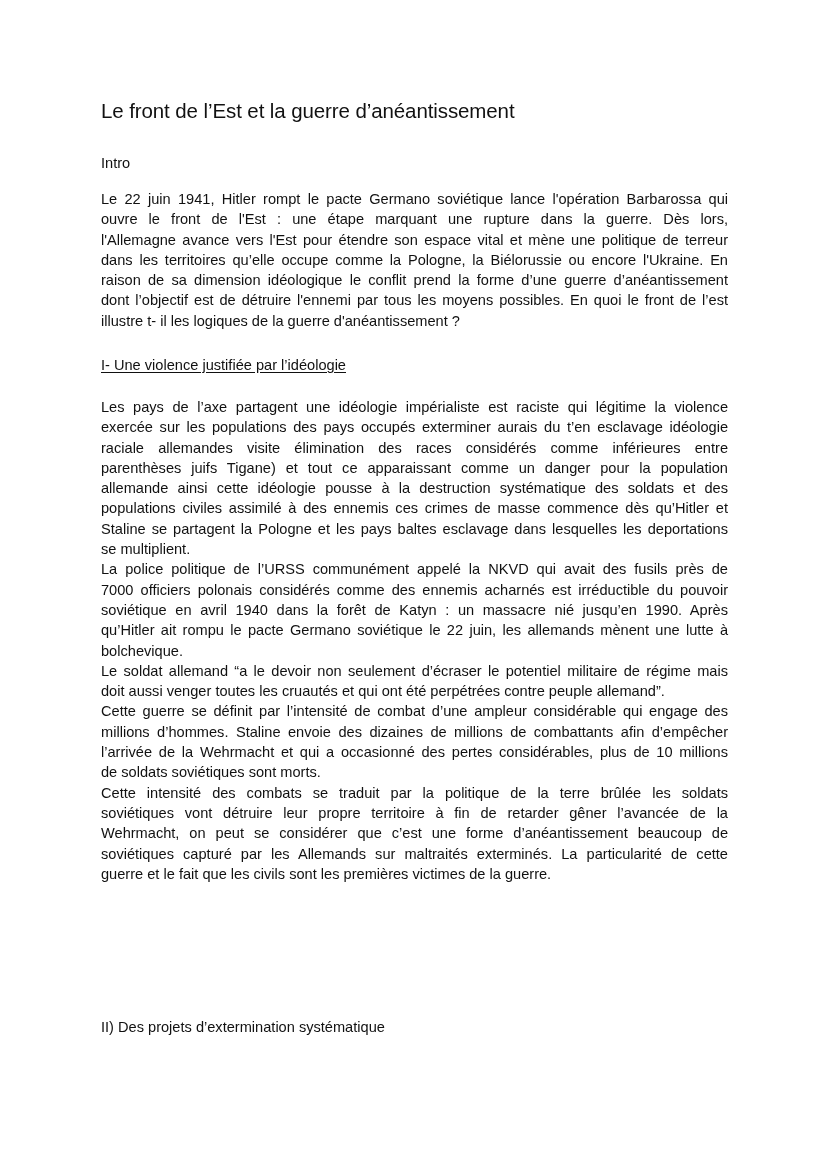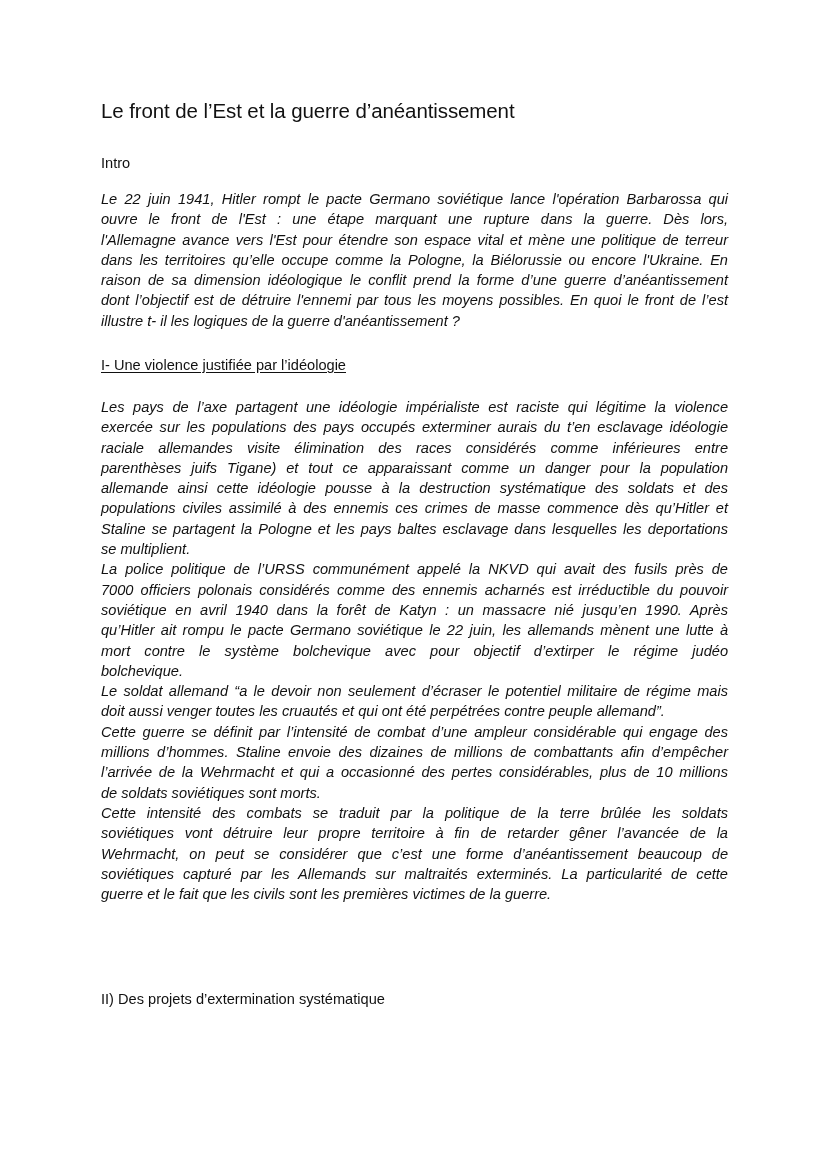--- a/index.html
+++ b/index.html
@@ -46,42 +46,41 @@
       margin: 0;
       font-size: 14.6px;
       line-height: 20.3px;
       text-align: justify;
     }
     .para .line {
       display: block;
       text-align: justify;
       text-align-last: justify;
       white-space: nowrap;
-      font-style: italic;
     }
     .para .line.last {
       text-align-last: left;
     }
     .section-heading {
       position: absolute;
       left: 0;
       margin: 0;
       font-size: 14.6px;
       font-weight: normal;
       text-decoration: underline;
       text-underline-offset: 2px;
       text-align: right;
     }
     .section-heading.plain {
       text-decoration: none;
     }
     #intro { top: 189px; }
     #s1-heading { top: 357px; }
     #s1-p1 { top: 397px; }
-    #s2-heading { top: 991px; }
+    #s2-heading { top: 1019px; }
     .para .line { height: 20.3px; }
   </style>
 </head>
 <body>
 
 <div class="page">
   <h1 class="title">Le front de l’Est et la guerre d’anéantissement</h1>
   <h2 class="subhead">Intro</h2>
 
   <p class="para" id="intro">
@@ -102,21 +101,20 @@
       <span class="line">raciale allemandes visite élimination des races considérés comme inférieures entre</span>
       <span class="line">parenthèses juifs Tigane) et tout ce apparaissant comme un danger pour la population</span>
       <span class="line">allemande ainsi cette idéologie pousse à la destruction systématique des soldats et des</span>
       <span class="line">populations civiles assimilé à des ennemis ces crimes de masse commence dès qu’Hitler et</span>
       <span class="line">Staline se partagent la Pologne et les pays baltes esclavage dans lesquelles les deportations</span>
       <span class="line last">se multiplient.</span>
       <span class="line">La police politique de l’URSS communément appelé la NKVD qui avait des fusils près de</span>
       <span class="line">7000 officiers polonais considérés comme des ennemis acharnés est irréductible du pouvoir</span>
       <span class="line">soviétique en avril 1940 dans la forêt de Katyn : un massacre nié jusqu’en 1990. Après</span>
       <span class="line">qu’Hitler ait rompu le pacte Germano soviétique le 22 juin, les allemands mènent une lutte à</span>
-      <span class="line">mort contre le système bolchevique avec pour objectif d’extirper le régime judéo</span>
       <span class="line last">bolchevique.</span>
       <span class="line">Le soldat allemand “a le devoir non seulement d’écraser le potentiel militaire de régime mais</span>
       <span class="line last">doit aussi venger toutes les cruautés et qui ont été perpétrées contre peuple  allemand”.</span>
       <span class="line">Cette guerre se définit par l’intensité de combat d’une ampleur considérable qui engage des</span>
       <span class="line">millions d’hommes. Staline envoie des dizaines de millions de combattants afin d’empêcher</span>
       <span class="line">l’arrivée de la Wehrmacht et qui a occasionné des pertes considérables, plus de 10 millions</span>
       <span class="line last">de soldats soviétiques sont morts.</span>
       <span class="line">Cette intensité des combats se traduit par la politique de la terre brûlée les soldats</span>
       <span class="line">soviétiques vont détruire leur propre territoire à fin de retarder gêner l’avancée de la</span>
       <span class="line">Wehrmacht, on peut se considérer que c’est une forme d’anéantissement beaucoup de</span>

